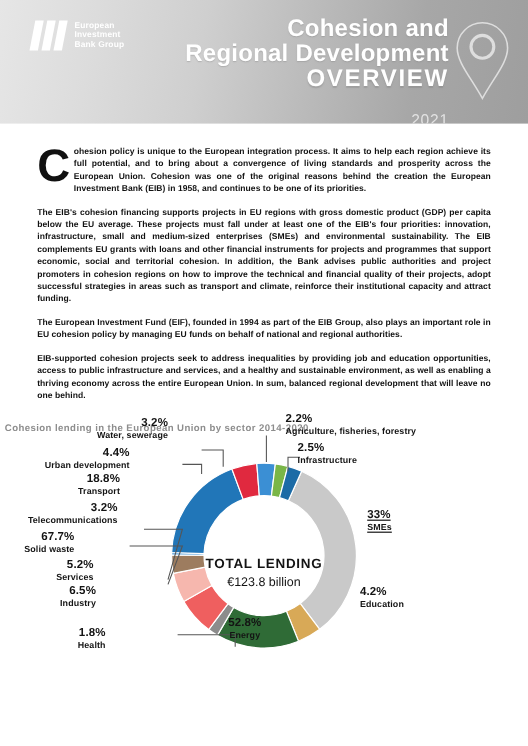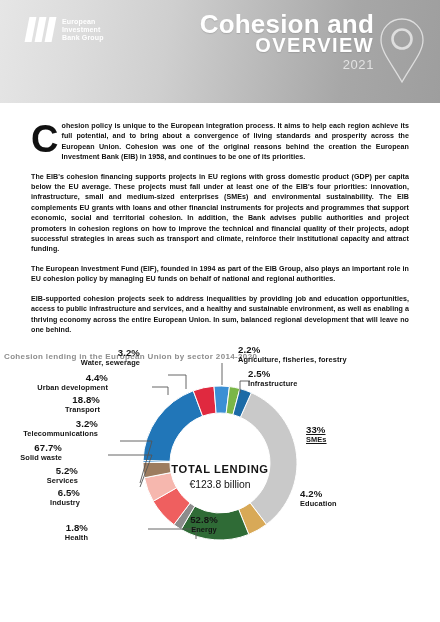--- a/index.html
+++ b/index.html
@@ -21,31 +21,31 @@
     transform:skewX(-11deg);
   }
   .logo-text{
     color:#ffffff;font-size:7px;line-height:8.2px;font-weight:bold;
     letter-spacing:.15px;padding-top:1px;
   }
   .title-wrap{
     position:absolute;right:66px;top:14px;text-align:right;color:#ffffff;
   }
   .title-l1,.title-l2{
-    font-size:26px;line-height:21px;font-weight:bold;letter-spacing:.2px;
+    font-size:20px;line-height:21px;font-weight:bold;letter-spacing:.2px;
     text-shadow:0 1px 1px rgba(120,120,120,.35);
     margin-left:32px;
   }
   .title-ov{
     font-size:20px;line-height:19px;font-weight:bold;letter-spacing:1.4px;
     margin-top:1px;text-shadow:0 1px 1px rgba(120,120,120,.35);
   }
   .title-year{
     font-size:13px;line-height:15px;font-weight:normal;color:#e2e2e2;
-    letter-spacing:.6px;margin-top:2px;
+    letter-spacing:.6px;margin-top:16px;
   }
   .pin{position:absolute;right:14px;top:16px;width:48px;height:70px;opacity:.75;}
   
   .content{padding:0 31px;}
   .para{
     font-size:7.1px;line-height:10.4px;text-align:justify;color:#111111;
     margin:0 0 9px 0;font-weight:600;letter-spacing:.05px;
   }
   .para.first{margin-top:18px;}
   .dropcap{
@@ -83,20 +83,21 @@
     </div>
     <div class="logo-text">
       <div>European</div>
       <div>Investment</div>
       <div>Bank Group</div>
     </div>
   </div>
 
   <div class="title-wrap">
     <div class="title-l1">Cohesion and</div>
+    <div class="title-l2">Regional Development</div>
     <div class="title-ov">OVERVIEW</div>
     <div class="title-year">2021</div>
   </div>
 
   <svg class="pin" viewBox="0 0 48 70">
     <path d="M24 3 C12.4 3 3 12.4 3 24 C3 36 14 48 24 66 C34 48 45 36 45 24 C45 12.4 35.6 3 24 3 Z" fill="none" stroke="#f2f2f2" stroke-width="1.3"></path>
     <circle cx="24" cy="23" r="9.5" fill="none" stroke="#f2f2f2" stroke-width="2.6"></circle>
   </svg>
 </div>
 

